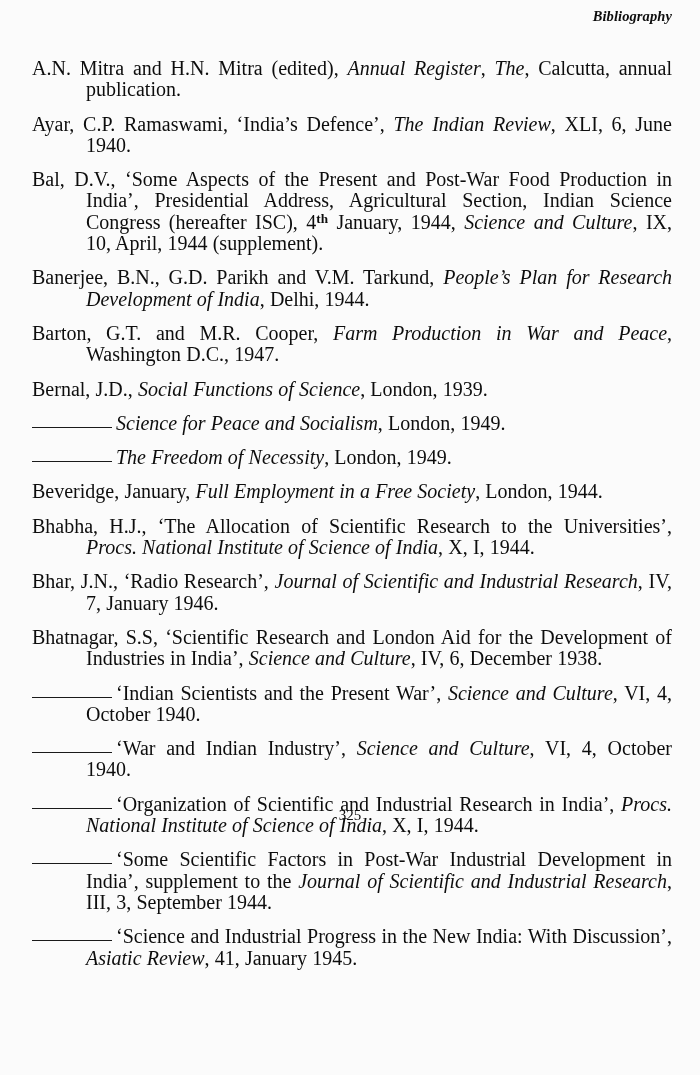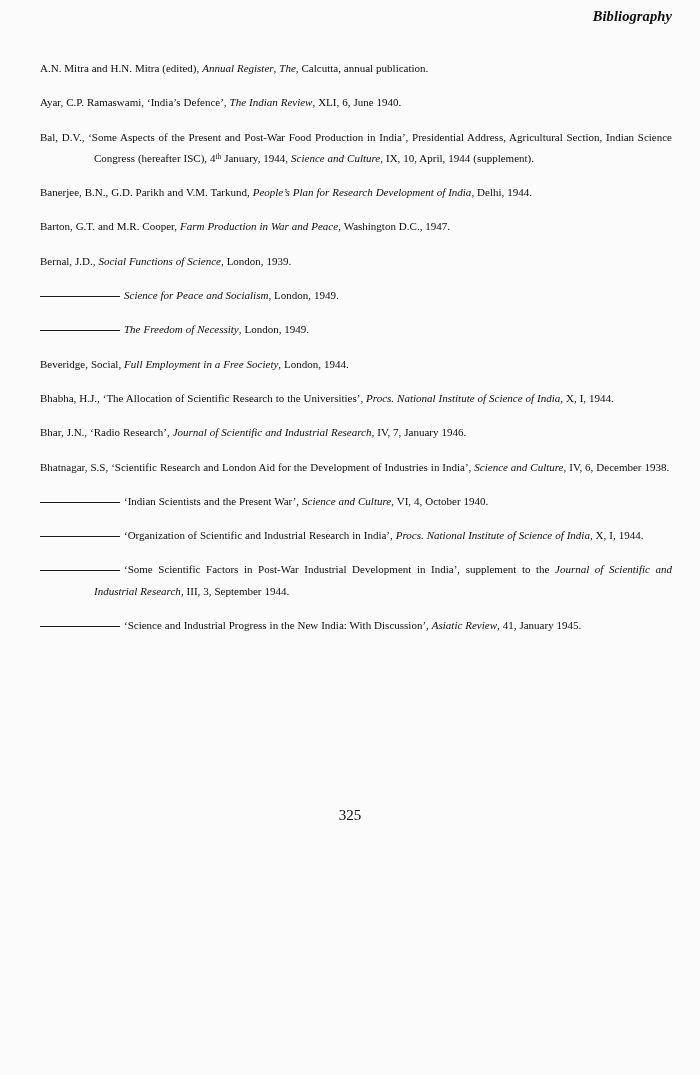--- a/index.html
+++ b/index.html
@@ -40,25 +40,25 @@
 
   
   .body-block {
     position: absolute;
     top: 58px;
     left: 28px;
     width: 644px;
   }
 
   .entry {
-    font-size: 11px;
+    font-size: 20px;
     line-height: 21.3px;
     text-align: justify;
     text-justify: inter-word;
-    margin: 0 0 13px 12px;
+    margin: 0 0 13px 4px;
     padding-left: 54px;
     text-indent: -54px;
     word-spacing: 0.2px;
   }
   .entry:last-child {
     margin-bottom: 0;
   }
 
   
   .entry.repeat {
@@ -68,20 +68,21 @@
 
   .entry i,
   .entry em {
     font-style: italic;
   }
 
   sup {
     font-size: 0.66em;
     vertical-align: 0.42em;
     line-height: 0;
+    font-weight: bold;
   }
 
   
   .rule {
     display: inline-block;
     width: 80px;
     border-bottom: 1.3px solid #1a1a1a;
     vertical-align: 2px;
     margin-right: 4px;
   }
@@ -106,25 +107,26 @@
 
   <div class="body-block">
       <p class="entry"><span>A.N. Mitra and H.N. Mitra (edited), </span><i>Annual Register</i><span>, </span><i>The</i><span>, Calcutta, annual publication.</span></p>
       <p class="entry"><span>Ayar, C.P. Ramaswami, ‘India’s Defence’, </span><i>The Indian Review</i><span>, XLI, 6, June 1940.</span></p>
       <p class="entry"><span>Bal, D.V., ‘Some Aspects of the Present and Post-War Food Production in India’, Presidential Address, Agricultural Section, Indian Science Congress (hereafter ISC), 4</span><sup>th</sup><span> January, 1944, </span><i>Science and Culture</i><span>, IX, 10, April, 1944 (supplement).</span></p>
       <p class="entry"><span>Banerjee, B.N., G.D. Parikh and V.M. Tarkund, </span><i>People’s Plan for Research Development of India</i><span>, Delhi, 1944.</span></p>
       <p class="entry"><span>Barton, G.T. and M.R. Cooper, </span><i>Farm Production in War and Peace</i><span>, Washington D.C., 1947.</span></p>
       <p class="entry"><span>Bernal, J.D., </span><i>Social Functions of Science</i><span>, London, 1939.</span></p>
       <p class="entry repeat"><span class="rule"></span><i>Science for Peace and Socialism</i><span>, London, 1949.</span></p>
       <p class="entry repeat"><span class="rule"></span><i>The Freedom of Necessity</i><span>, London, 1949.</span></p>
-      <p class="entry"><span>Beveridge, Social, </span><i>Full Employment in a Free Society</i><span>, London, 1944.</span></p>
+      <p class="entry"><span>Beveridge, January, </span><i>Full Employment in a Free Society</i><span>, London, 1944.</span></p>
       <p class="entry"><span>Bhabha, H.J., ‘The Allocation of Scientific Research to the Universities’, </span><i>Procs. National Institute of Science of India</i><span>, X, I, 1944.</span></p>
       <p class="entry"><span>Bhar, J.N., ‘Radio Research’, </span><i>Journal of Scientific and Industrial Research</i><span>, IV, 7, January 1946.</span></p>
       <p class="entry"><span>Bhatnagar, S.S, ‘Scientific Research and London Aid for the Development of Industries in India’, </span><i>Science and Culture</i><span>, IV, 6, December 1938.</span></p>
       <p class="entry repeat"><span class="rule"></span><span>‘Indian Scientists and the Present War’, </span><i>Science and Culture</i><span>, VI, 4, October 1940.</span></p>
+      <p class="entry repeat"><span class="rule"></span><span>‘War and Indian Industry’, </span><i>Science and Culture</i><span>, VI, 4, October 1940.</span></p>
       <p class="entry repeat"><span class="rule"></span><span>‘Organization of Scientific and Industrial Research in India’, </span><i>Procs. National Institute of Science of India</i><span>, X, I, 1944.</span></p>
       <p class="entry repeat"><span class="rule"></span><span>‘Some Scientific Factors in Post-War Industrial Development in India’, supplement to the </span><i>Journal of Scientific and Industrial Research</i><span>, III, 3, September 1944.</span></p>
       <p class="entry repeat"><span class="rule"></span><span>‘Science and Industrial Progress in the New India: With Discussion’, </span><i>Asiatic Review</i><span>, 41, January 1945.</span></p>
     </div>
 
   <div class="folio">325</div>
 
 </div>
 
 </body></html>

